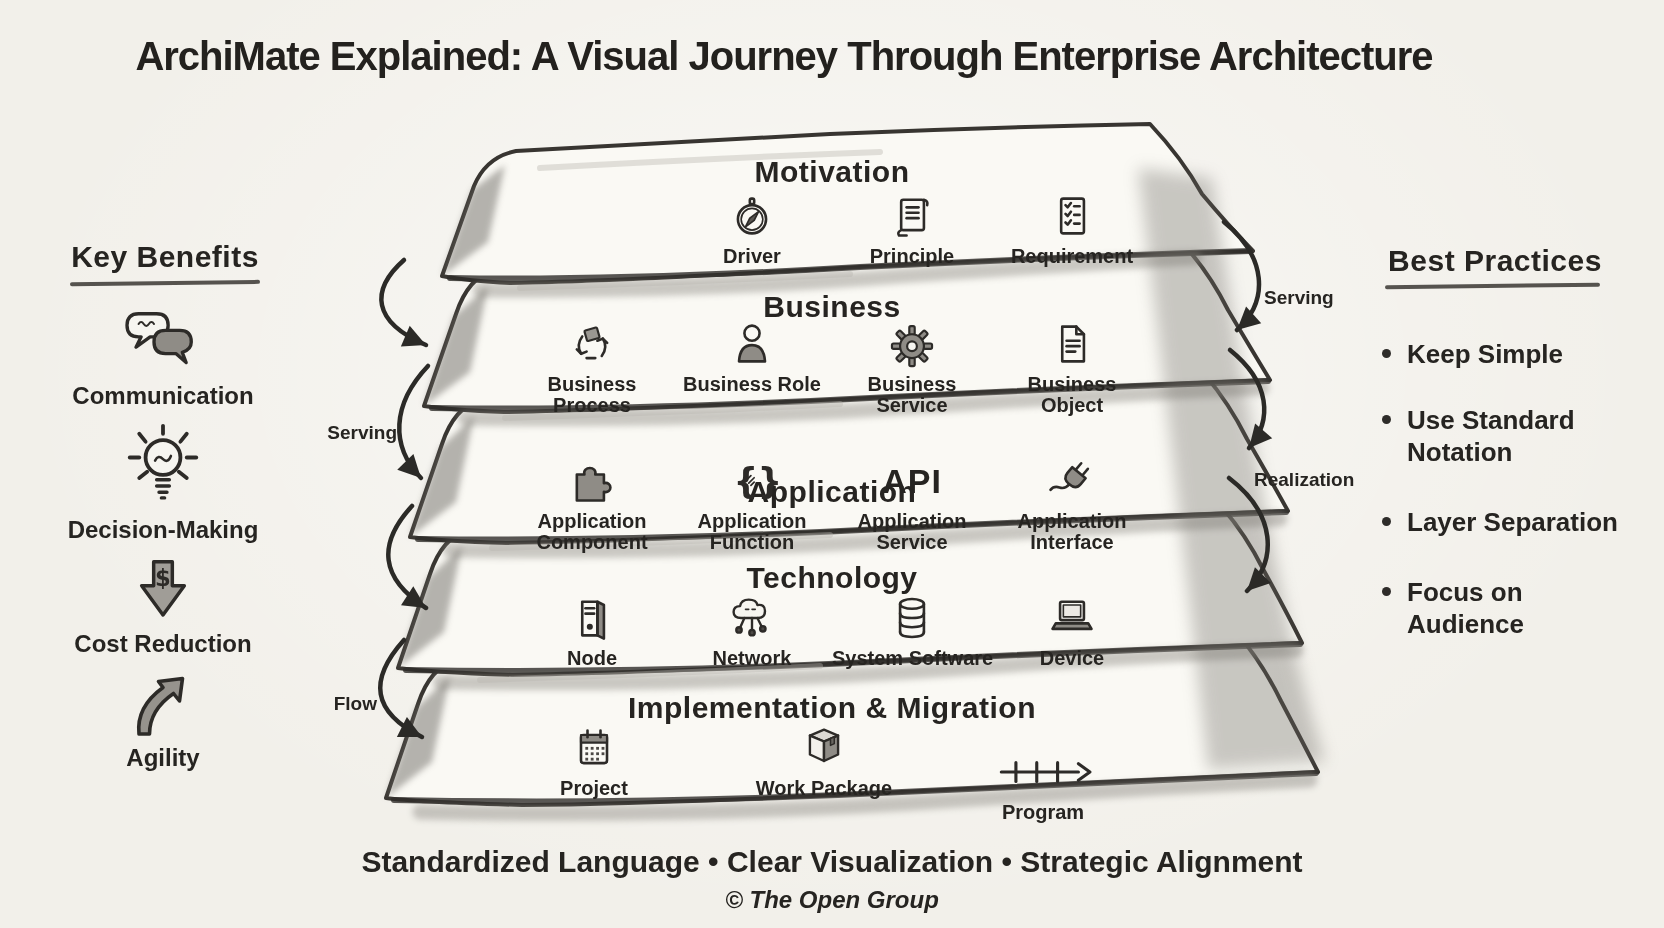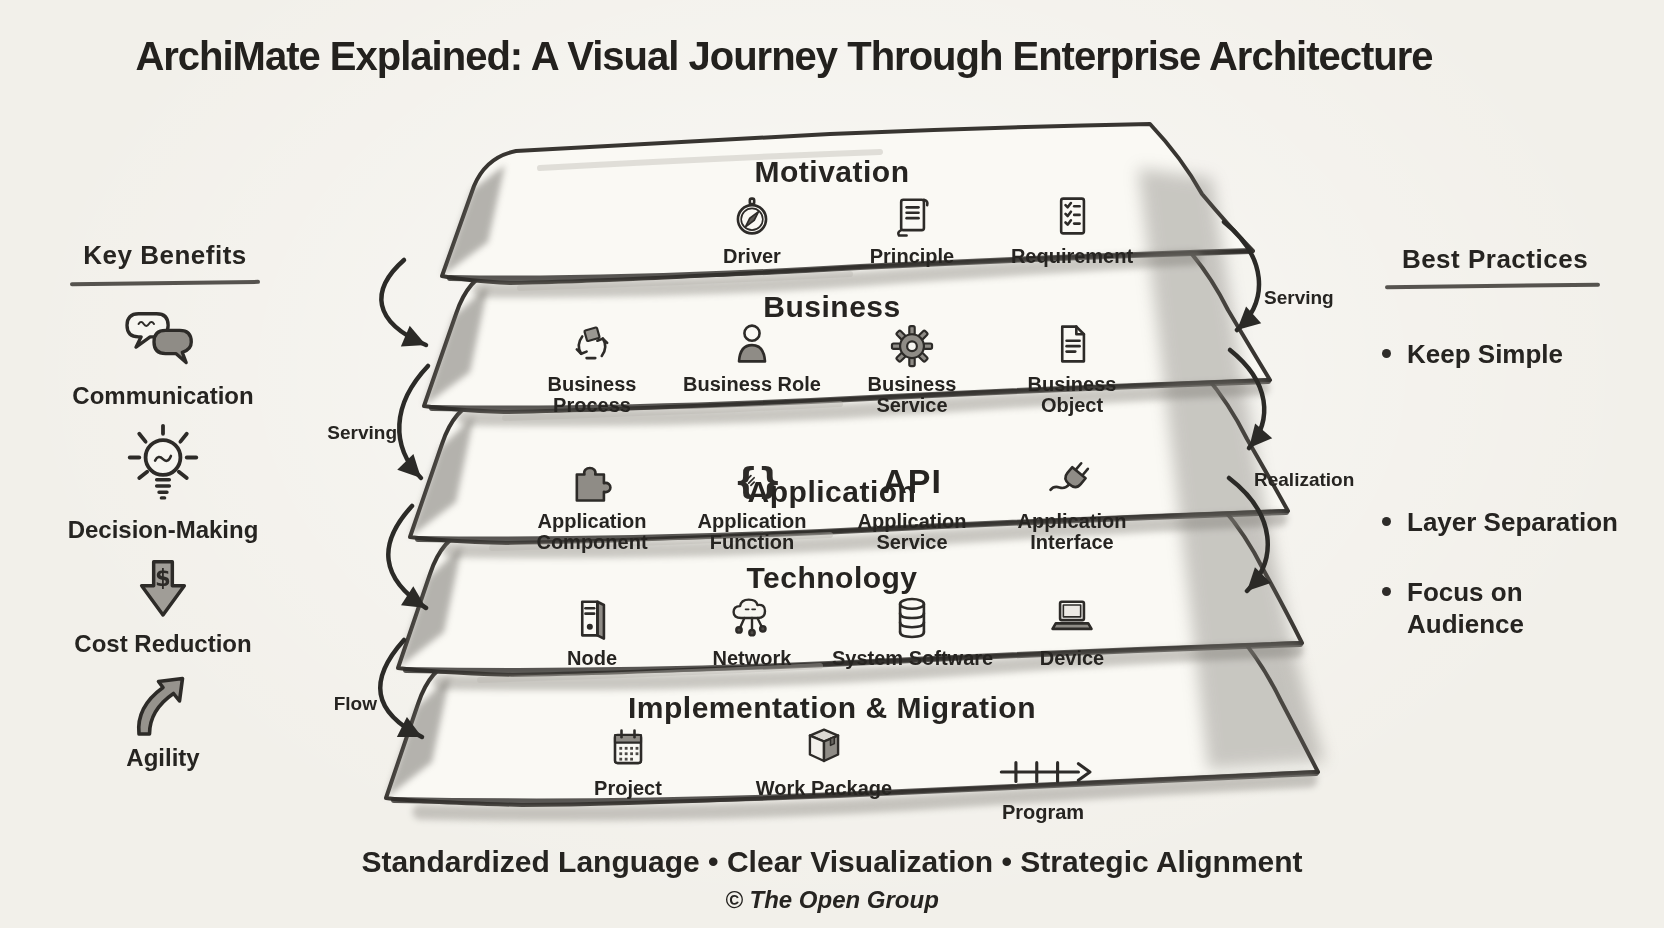--- a/index.html
+++ b/index.html
@@ -19,21 +19,21 @@
   }
   
   .layer-title{position:absolute;width:500px;text-align:center;font-size:30px;font-weight:bold;letter-spacing:.5px;}
   .el{position:absolute;width:160px;margin-left:-80px;text-align:center;}
   .el-icon{height:52px;display:flex;align-items:center;justify-content:center;}
   .el-label{font-size:20px;font-weight:bold;line-height:21px;margin-top:4px;}
   .nowrap .el-label{white-space:nowrap;}
   .wrap2{width:140px;margin-left:-70px;}
   .api-label{font-size:34px;font-weight:bold;letter-spacing:1px;line-height:52px;}
   
-  .side-heading{position:absolute;font-size:26px;font-weight:bold;letter-spacing:.5px;}
+  .side-heading{position:absolute;font-size:30px;font-weight:bold;letter-spacing:.5px;}
   .underline{position:absolute;height:4px;background:#3a3733;border-radius:3px;transform:rotate(-0.7deg);opacity:.85;}
   .benefit{position:absolute;width:220px;margin-left:-110px;text-align:center;}
   .benefit-label{font-size:24px;font-weight:bold;}
   .bullet{position:absolute;left:1380px;width:250px;}
   .bullet-dot{position:absolute;left:2px;top:11px;width:9px;height:9px;border-radius:50%;background:#2e2c29;}
   .bullet-text{margin-left:27px;font-size:26px;font-weight:bold;line-height:32px;white-space:pre-line;}
   .relation-label{position:absolute;font-size:19px;font-weight:bold;}
   .footer-tagline{position:absolute;left:0;right:0;top:845px;text-align:center;font-size:30px;font-weight:bold;}
   .footer-copyright{position:absolute;left:0;right:0;top:886px;text-align:center;font-size:24px;font-weight:bold;font-style:italic;}
   svg text{font-family:"DejaVu Sans","Liberation Sans",sans-serif;}
@@ -290,21 +290,21 @@
         <svg width="52" height="52" viewBox="0 0 48 48" fill="none" stroke="#2d2b28" stroke-width="2.4" stroke-linecap="round" stroke-linejoin="round">
           <rect x="13" y="9" width="22" height="17" rx="1.5"></rect>
           <rect x="16" y="12" width="16" height="11" stroke-width="1.5" fill="#ece9e4"></rect>
           <path d="M9,29 H39 L42,34 H6 Z" fill="#8f8c86"></path>
         </svg>
       </div>
     <div class="el-label">Device</div>
   </div>
 
   <div class="layer-title abs" style="left:582px;top:691px;">Implementation &amp; Migration</div>
-  <div class="el nowrap" style="left:628px;top:722px;">
+  <div class="el nowrap" style="left:594px;top:722px;">
     <div class="el-icon">
         <svg width="52" height="52" viewBox="0 0 48 48" fill="none" stroke="#2d2b28" stroke-width="2.4" stroke-linecap="round" stroke-linejoin="round">
           <rect x="12" y="12" width="24" height="26" rx="2.5"></rect>
           <rect x="12" y="12" width="24" height="7" fill="#8f8c86" stroke-width="2"></rect>
           <line x1="18" y1="8" x2="18" y2="14"></line>
           <line x1="30" y1="8" x2="30" y2="14"></line>
           <g fill="#4c4945" stroke="none">
             <rect x="16" y="23" width="2.6" height="2.6"></rect>
             <rect x="21" y="23" width="2.6" height="2.6"></rect>
             <rect x="26" y="23" width="2.6" height="2.6"></rect>
@@ -388,20 +388,25 @@
     <div class="benefit-label">Agility</div>
   </div>
 
   <div class="side-heading" style="left:1380px;top:244px;width:230px;text-align:center;">Best Practices</div>
   <div class="underline" style="left:1385px;top:284px;width:215px;"></div>
 
   <div class="bullet" style="top:338px;">
     <span class="bullet-dot"></span>
     <div class="bullet-text">Keep Simple</div>
   </div>
+  <div class="bullet" style="top:404px;">
+    <span class="bullet-dot"></span>
+    <div class="bullet-text">Use Standard
+Notation</div>
+  </div>
   <div class="bullet" style="top:506px;">
     <span class="bullet-dot"></span>
     <div class="bullet-text">Layer Separation</div>
   </div>
   <div class="bullet" style="top:576px;">
     <span class="bullet-dot"></span>
     <div class="bullet-text">Focus on
 Audience</div>
   </div>
 

